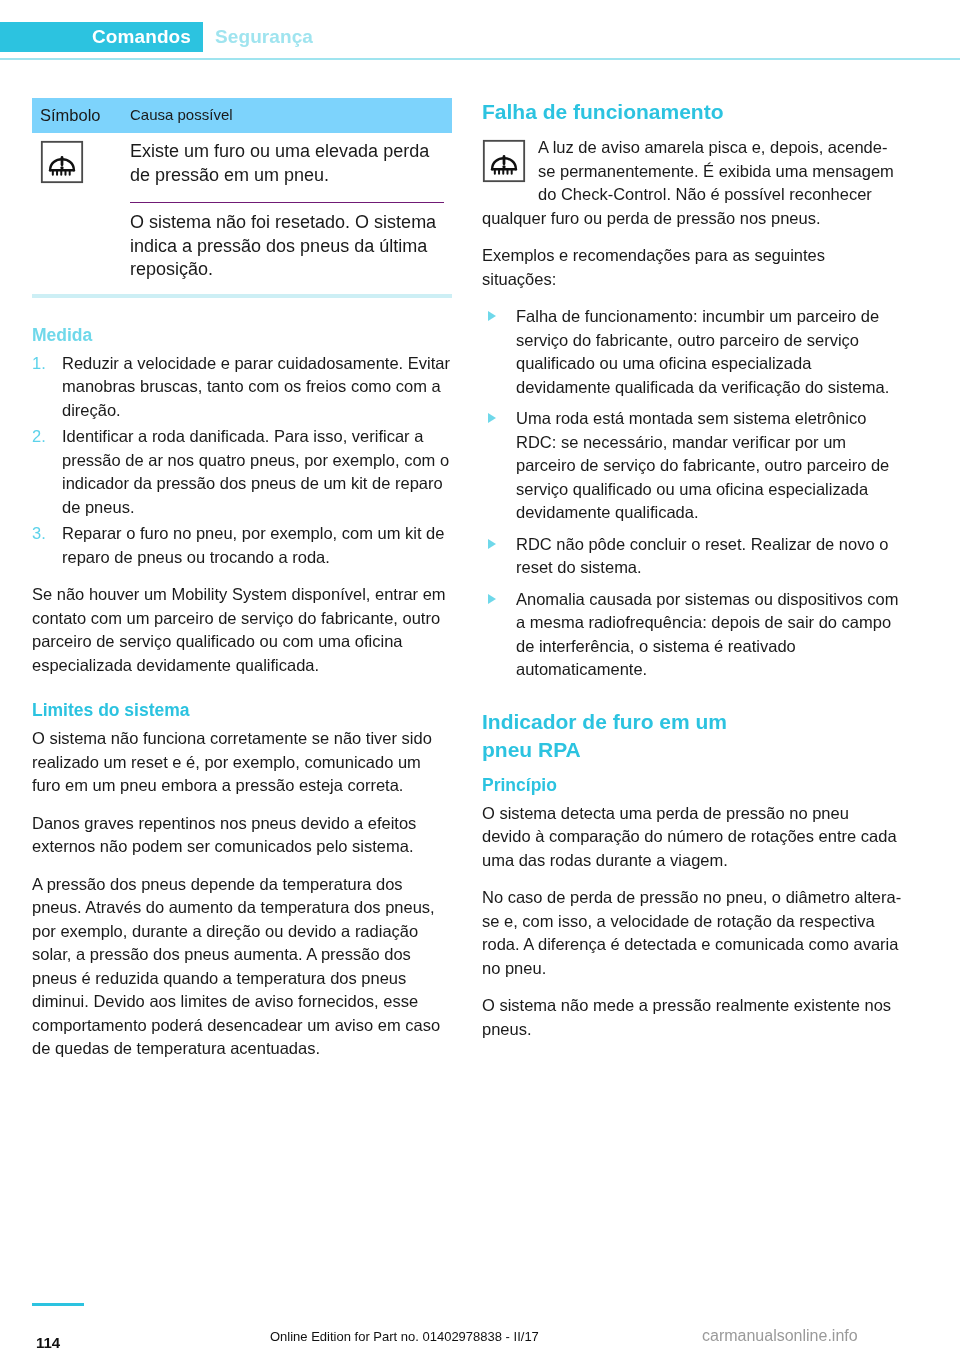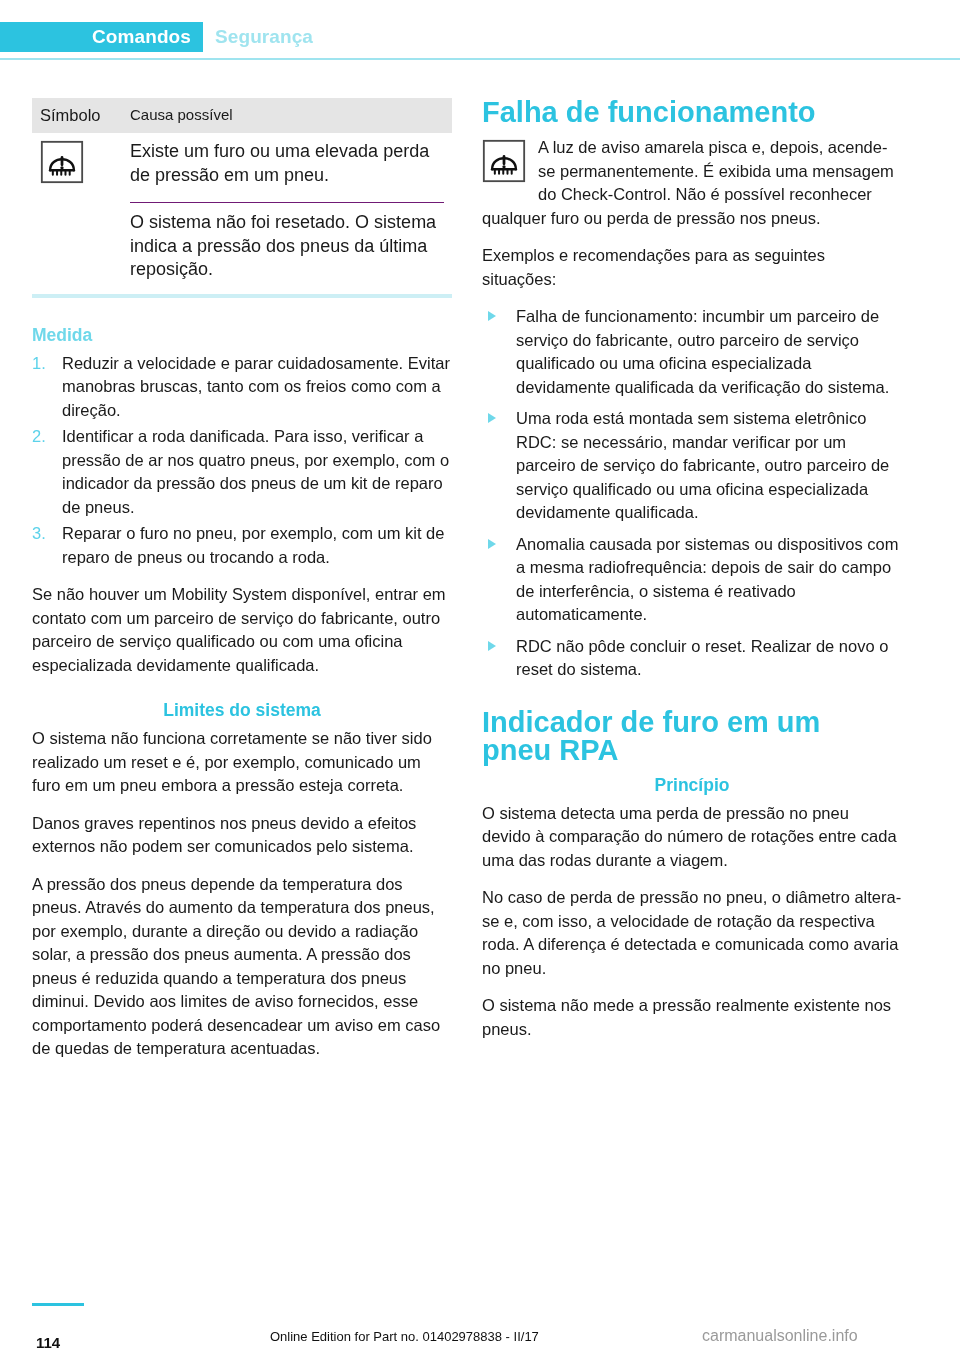--- a/index.html
+++ b/index.html
@@ -77,21 +77,21 @@
     font-size: 16.5px;
     line-height: 23.5px;
     margin: 0 0 14px 0;
   }
 
   
   .symbol-table {
     margin-bottom: 26px;
   }
   .st-head {
-    background: #e5e5e5;
+    background: #7dd3fc;
     display: flex;
     padding: 6px 8px 7px 8px;
   }
   .st-head .c1 {
     width: 90px;
     font-size: 16.5px;
     line-height: 22px;
   }
   .st-head .c2 {
     font-size: 15px;
@@ -127,36 +127,35 @@
     display: block;
   }
   .tire-icon-float {
     float: left;
     margin: 3px 12px 2px 0;
   }
 
   
   h2.section-title {
     color: #2cc3e0;
-    font-size: 29px;
+    font-size: 21px;
     line-height: 28px;
     font-weight: bold;
     margin: 26px 0 10px 0;
   }
   h2.section-title.first { margin-top: 0; }
   h3.sub-title {
     color: #6fd8ea;
     font-size: 17.5px;
     line-height: 22px;
     font-weight: bold;
     margin: 4px 0 6px 0;
   }
   h3.sub-title.strong {
     color: #2cc3e0;
-    text-align: center;
   }
   h3.sub-title.spaced { margin-top: 22px; }
 
   
   ol.steps {
     list-style: none;
     margin: 0 0 14px 0;
     padding: 0;
   }
   ol.steps > li {
@@ -328,25 +327,25 @@
     <li>
       <span class="tri"></span>
       <span>Falha de funcionamento: incumbir um parceiro de serviço do fabricante, outro parceiro de serviço qualificado ou uma oficina especializada devidamente qualificada da verificação do sistema.</span>
     </li>
     <li>
       <span class="tri"></span>
       <span>Uma roda está montada sem sistema eletrônico RDC: se necessário, mandar verificar por um parceiro de serviço do fabricante, outro parceiro de serviço qualificado ou uma oficina especializada devidamente qualificada.</span>
     </li>
     <li>
       <span class="tri"></span>
+      <span>RDC não pôde concluir o reset. Realizar de novo o reset do sistema.</span>
+    </li>
+    <li>
+      <span class="tri"></span>
       <span>Anomalia causada por sistemas ou dispositivos com a mesma radiofrequência: depois de sair do campo de interferência, o sistema é reativado automaticamente.</span>
-    </li>
-    <li>
-      <span class="tri"></span>
-      <span>RDC não pôde concluir o reset. Realizar de novo o reset do sistema.</span>
     </li>
   </ul>
 
   <h2 class="section-title">
     <span>Indicador de furo em um</span><br>
     <span>pneu RPA</span>
   </h2>
 
   <h3 class="sub-title strong">Princípio</h3>
 

